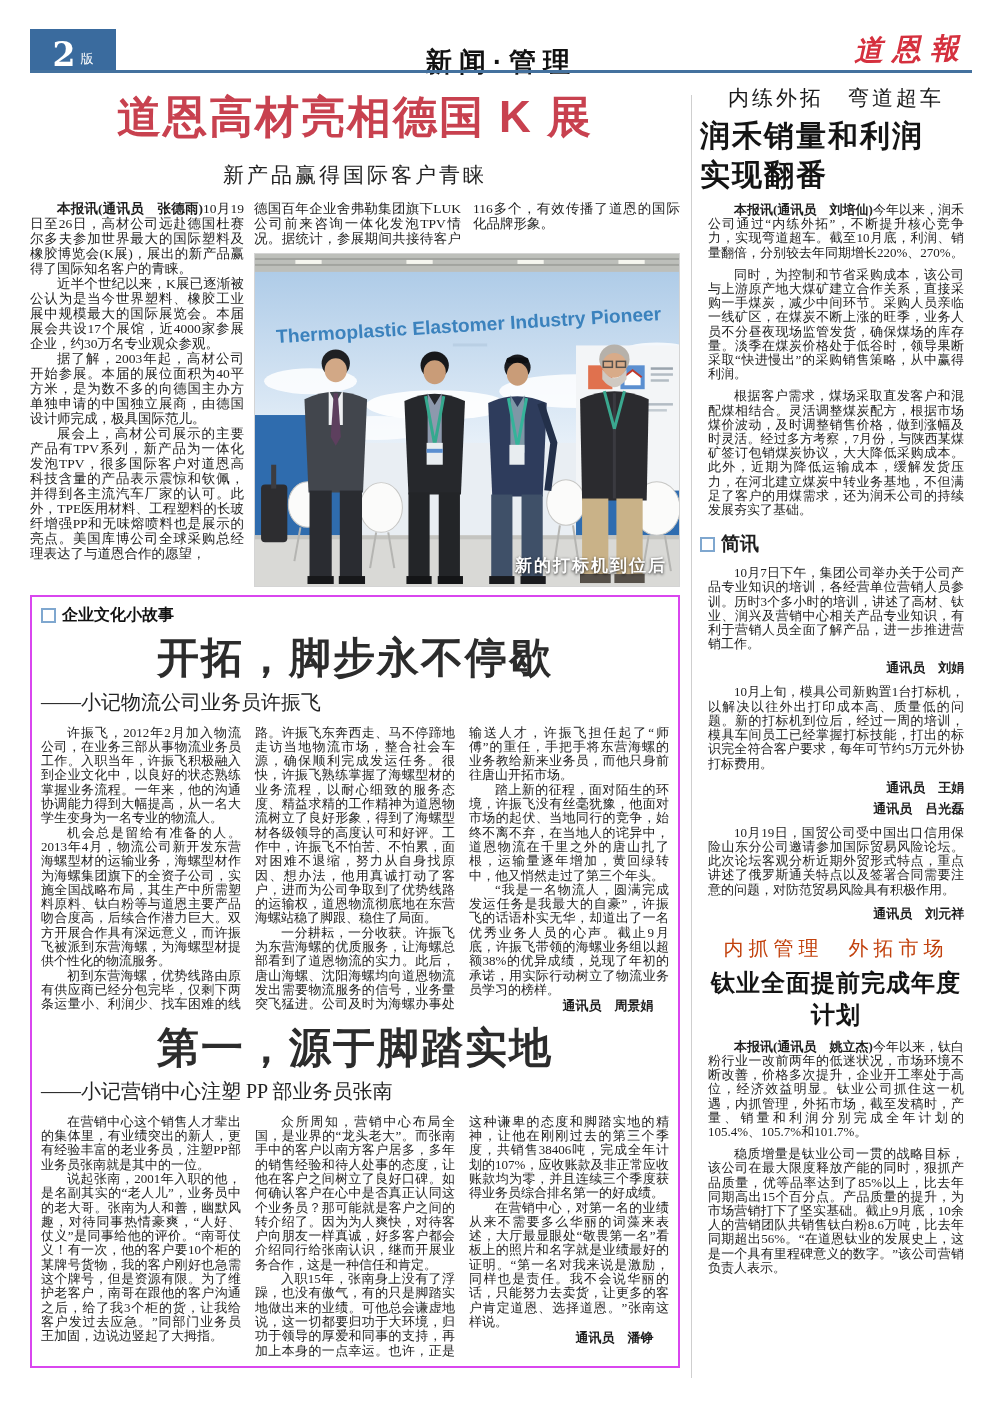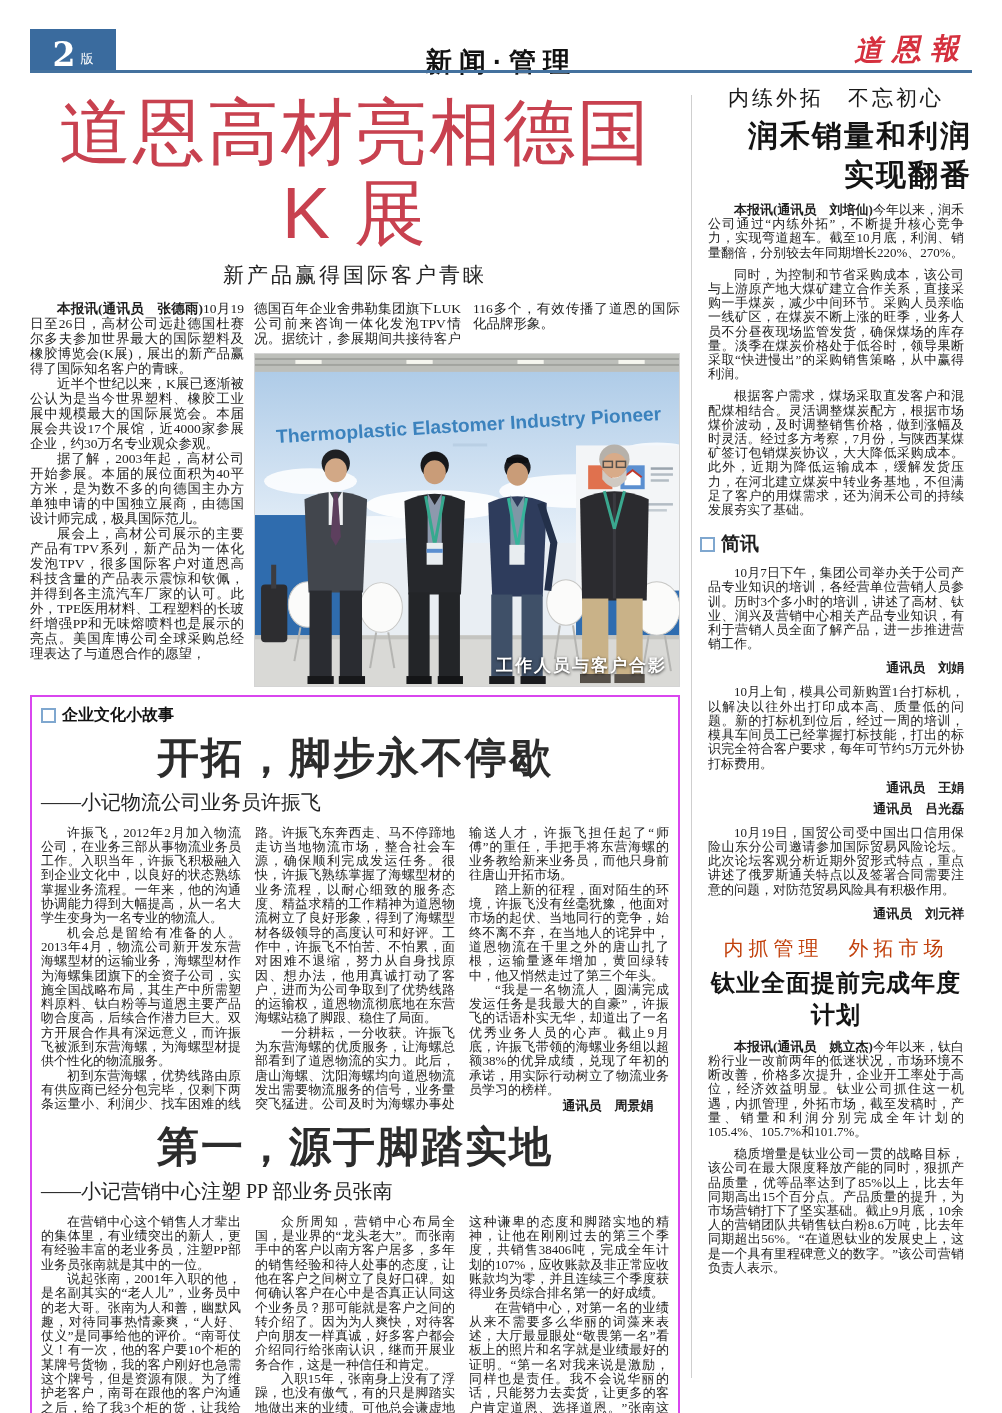--- a/index.html
+++ b/index.html
@@ -11,22 +11,22 @@
   .badge-num{font-size:33px;line-height:.95;font-weight:bold;font-family:"DejaVu Serif",serif;}
   .badge-ban{font-size:13px;margin-bottom:2px;}
   .section-title{position:absolute;top:44px;left:0;width:100%;text-align:center;font-size:27px;
                  font-weight:bold;font-family:"Liberation Sans",sans-serif;letter-spacing:7px;color:#111;}
   .masthead{position:absolute;top:30px;right:34px;color:#d5303e;font-size:29px;font-weight:bold;
             font-style:italic;letter-spacing:9px;transform:rotate(-1.5deg);}
   .header-rule{position:absolute;left:30px;right:30px;top:70px;height:3px;background:#44719e;}
   .v-rule{position:absolute;left:691px;top:95px;height:1283px;width:1px;background:#cfcfcf;}
   
   .left-area{position:absolute;left:30px;top:86px;width:650px;}
-  .lead-headline{text-align:center;font-size:72px;font-weight:normal;color:#c8414f;
-                 font-family:"Liberation Sans",sans-serif;letter-spacing:2px;line-height:1.12;margin:6px 0 8px;}
+  .lead-headline{text-align:center;font-size:44px;font-weight:bold;color:#c8414f;
+                 font-family:"Liberation Sans",sans-serif;letter-spacing:2px;line-height:1.12;margin:6px 0 20px;}
   .lead-subhead{text-align:center;font-size:21px;letter-spacing:3px;margin-bottom:12px;color:#222;}
   .lead-body{display:flex;gap:10px;}
   .lead-col1{width:214px;flex:none;}
   .para{margin:0;text-indent:2em;text-align:justify;font-size:13.5px;line-height:15px;}
   .cont-para{margin:0;text-align:justify;font-size:13.5px;line-height:15px;}
   .lead-right{flex:1;min-width:0;}
   .lead-cont{column-count:2;column-gap:12px;margin-bottom:7px;}
   
   .photo{position:relative;width:100%;height:334px;border:1px solid #d4d4d4;box-sizing:border-box;overflow:hidden;background:#eef4fa;}
   .photo svg{display:block;width:100%;height:100%;}
@@ -40,21 +40,21 @@
   .story-headline{text-align:center;font-size:42px;font-weight:bold;font-family:"Liberation Sans",sans-serif;
                   color:#2c2c2c;letter-spacing:2px;line-height:1.15;margin:8px 0 6px;}
   .story-sub{text-align:left;font-size:20px;color:#222;margin-bottom:10px;}
   .story-body{column-count:3;column-gap:14px;}
   .story-body .para,.story-body .byline{font-size:13px;line-height:14.3px;}
   .byline{text-align:right;font-weight:bold;padding-right:1.2em;font-size:13px;margin-top:2px;}
   .story2{margin-top:10px;}
   
   .right-area{position:absolute;left:700px;top:84px;width:272px;}
   .r-kicker{text-align:center;font-size:21px;letter-spacing:3px;margin-bottom:4px;color:#1a1a1a;}
-  .r-headline{text-align:right;font-size:30px;font-weight:bold;font-family:"Liberation Sans",sans-serif;
+  .r-headline{text-align:left;font-size:30px;font-weight:bold;font-family:"Liberation Sans",sans-serif;
               line-height:1.3;letter-spacing:2px;color:#141414;margin-bottom:9px;}
   .r-para{margin:8px;text-indent:2em;text-align:justify;font-size:13px;line-height:14.2px;}
   .briefs-label{display:flex;align-items:center;gap:6px;font-size:19px;font-weight:bold;
                 font-family:"Liberation Sans",sans-serif;margin:14px 0 9px;}
   .brief{margin-bottom:3px;}
   .brief .byline{padding-right:.6em;font-size:13px;margin-top:1px;}
   .t-kicker{text-align:center;font-size:20px;letter-spacing:5px;margin:12px 0 5px;color:#c2410c;}
   .t-headline{text-align:center;font-size:24px;font-weight:bold;font-family:"Liberation Sans",sans-serif;
               letter-spacing:1px;color:#141414;margin-bottom:9px;}
 </style>
@@ -199,21 +199,21 @@
               <path d="M322 146 Q356 130 390 146 L388 248 L324 248 Z" fill="#2b2b2f"></path>
               <path d="M356 140 L356 246" stroke="#3a3a40" stroke-width="3"></path>
               <path d="M346 138 L356 176 M366 138 L356 176" stroke="#3aa88f" stroke-width="3" fill="none"></path>
               <rect x="324" y="246" width="26" height="80" fill="#c9b288"></rect>
               <rect x="358" y="246" width="26" height="80" fill="#c9b288"></rect>
               <rect x="322" y="322" width="30" height="9" fill="#56premier"></rect>
               <rect x="322" y="322" width="30" height="9" fill="#565049"></rect>
               <rect x="356" y="322" width="30" height="9" fill="#565049"></rect>
             </g>
           </svg>
-          <div class="photo-caption">工作人员与客户合影</div>
+          <div class="photo-caption">新的打标机到位后</div>
         </div>
       </div>
     </div>
 
     <div class="story-box">
       <div class="box-label">
         <span class="sq"></span>
         <span>企业文化小故事</span>
       </div>
 
@@ -243,21 +243,21 @@
               <p class="para">在营销中心，对第一名的业绩从来不需要多么华丽的词藻来表述，大厅最显眼处“敬畏第一名”看板上的照片和名字就是业绩最好的证明。“第一名对我来说是激励，同样也是责任。我不会说华丽的话，只能努力去卖货，让更多的客户肯定道恩、选择道恩。”张南这样说。</p>
             </div>
           <div class="byline">通讯员　潘铮</div>
         </div>
       </div>
     </div>
   </div>
 
   <div class="right-area">
 
-    <div class="r-kicker">内练外拓　不忘初心</div>
+    <div class="r-kicker">内练外拓　弯道超车</div>
     <div class="r-headline">
       <div>润禾销量和利润</div>
       <div>实现翻番</div>
     </div>
     <p class="r-para"><b>本报讯(通讯员　刘培仙)</b><span>今年以来，润禾公司通过“内练外拓”，不断提升核心竞争力，实现弯道超车。截至10月底，利润、销量翻倍，分别较去年同期增长220%、270%。</span></p>
     <div>
         <p class="r-para">同时，为控制和节省采购成本，该公司与上游原产地大煤矿建立合作关系，直接采购一手煤炭，减少中间环节。采购人员亲临一线矿区，在煤炭不断上涨的旺季，业务人员不分昼夜现场监管发货，确保煤场的库存量。淡季在煤炭价格处于低谷时，领导果断采取“快进慢出”的采购销售策略，从中赢得利润。</p>
         <p class="r-para">根据客户需求，煤场采取直发客户和混配煤相结合。灵活调整煤炭配方，根据市场煤价波动，及时调整销售价格，做到涨幅及时灵活。经过多方考察，7月份，与陕西某煤矿签订包销煤炭协议，大大降低采购成本。此外，近期为降低运输成本，缓解发货压力，在河北建立煤炭中转业务基地，不但满足了客户的用煤需求，还为润禾公司的持续发展夯实了基础。</p>
       </div>
 

